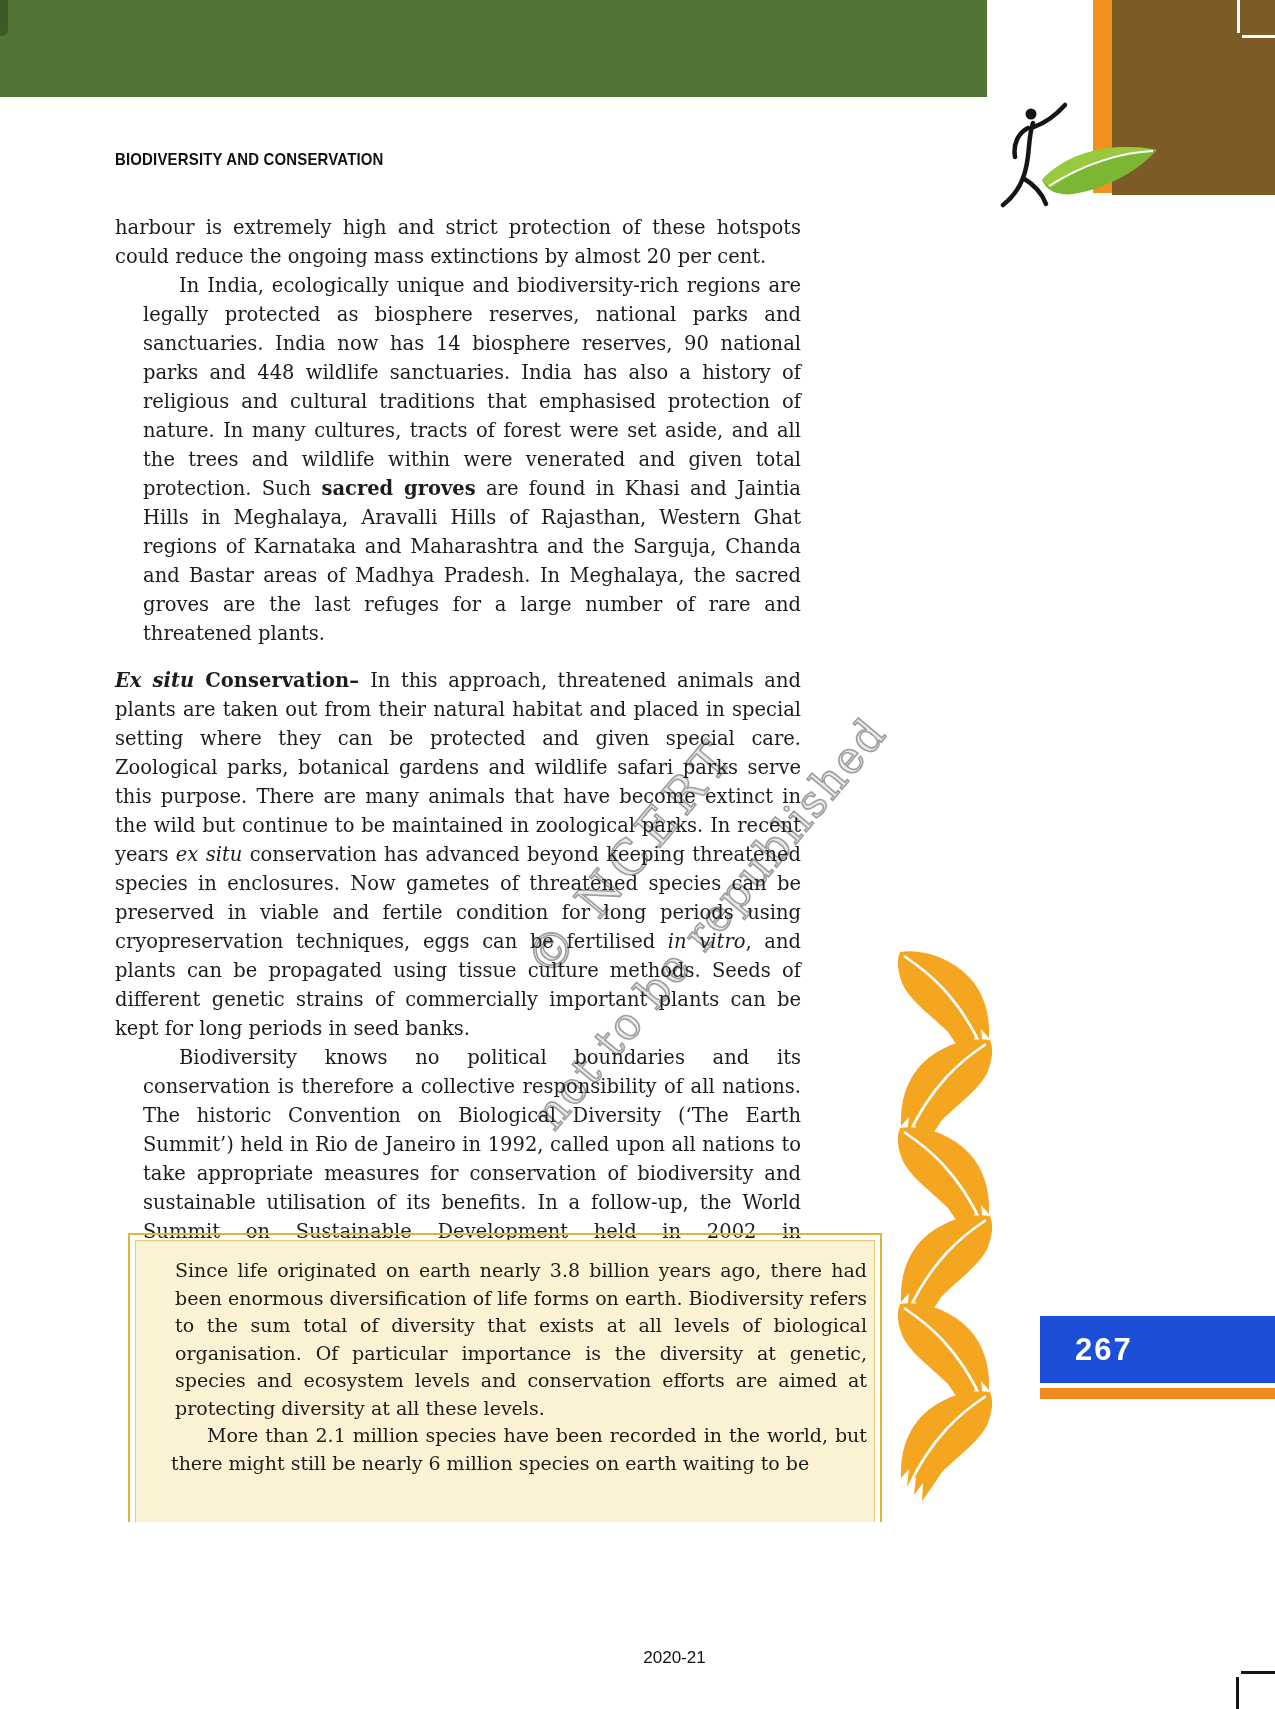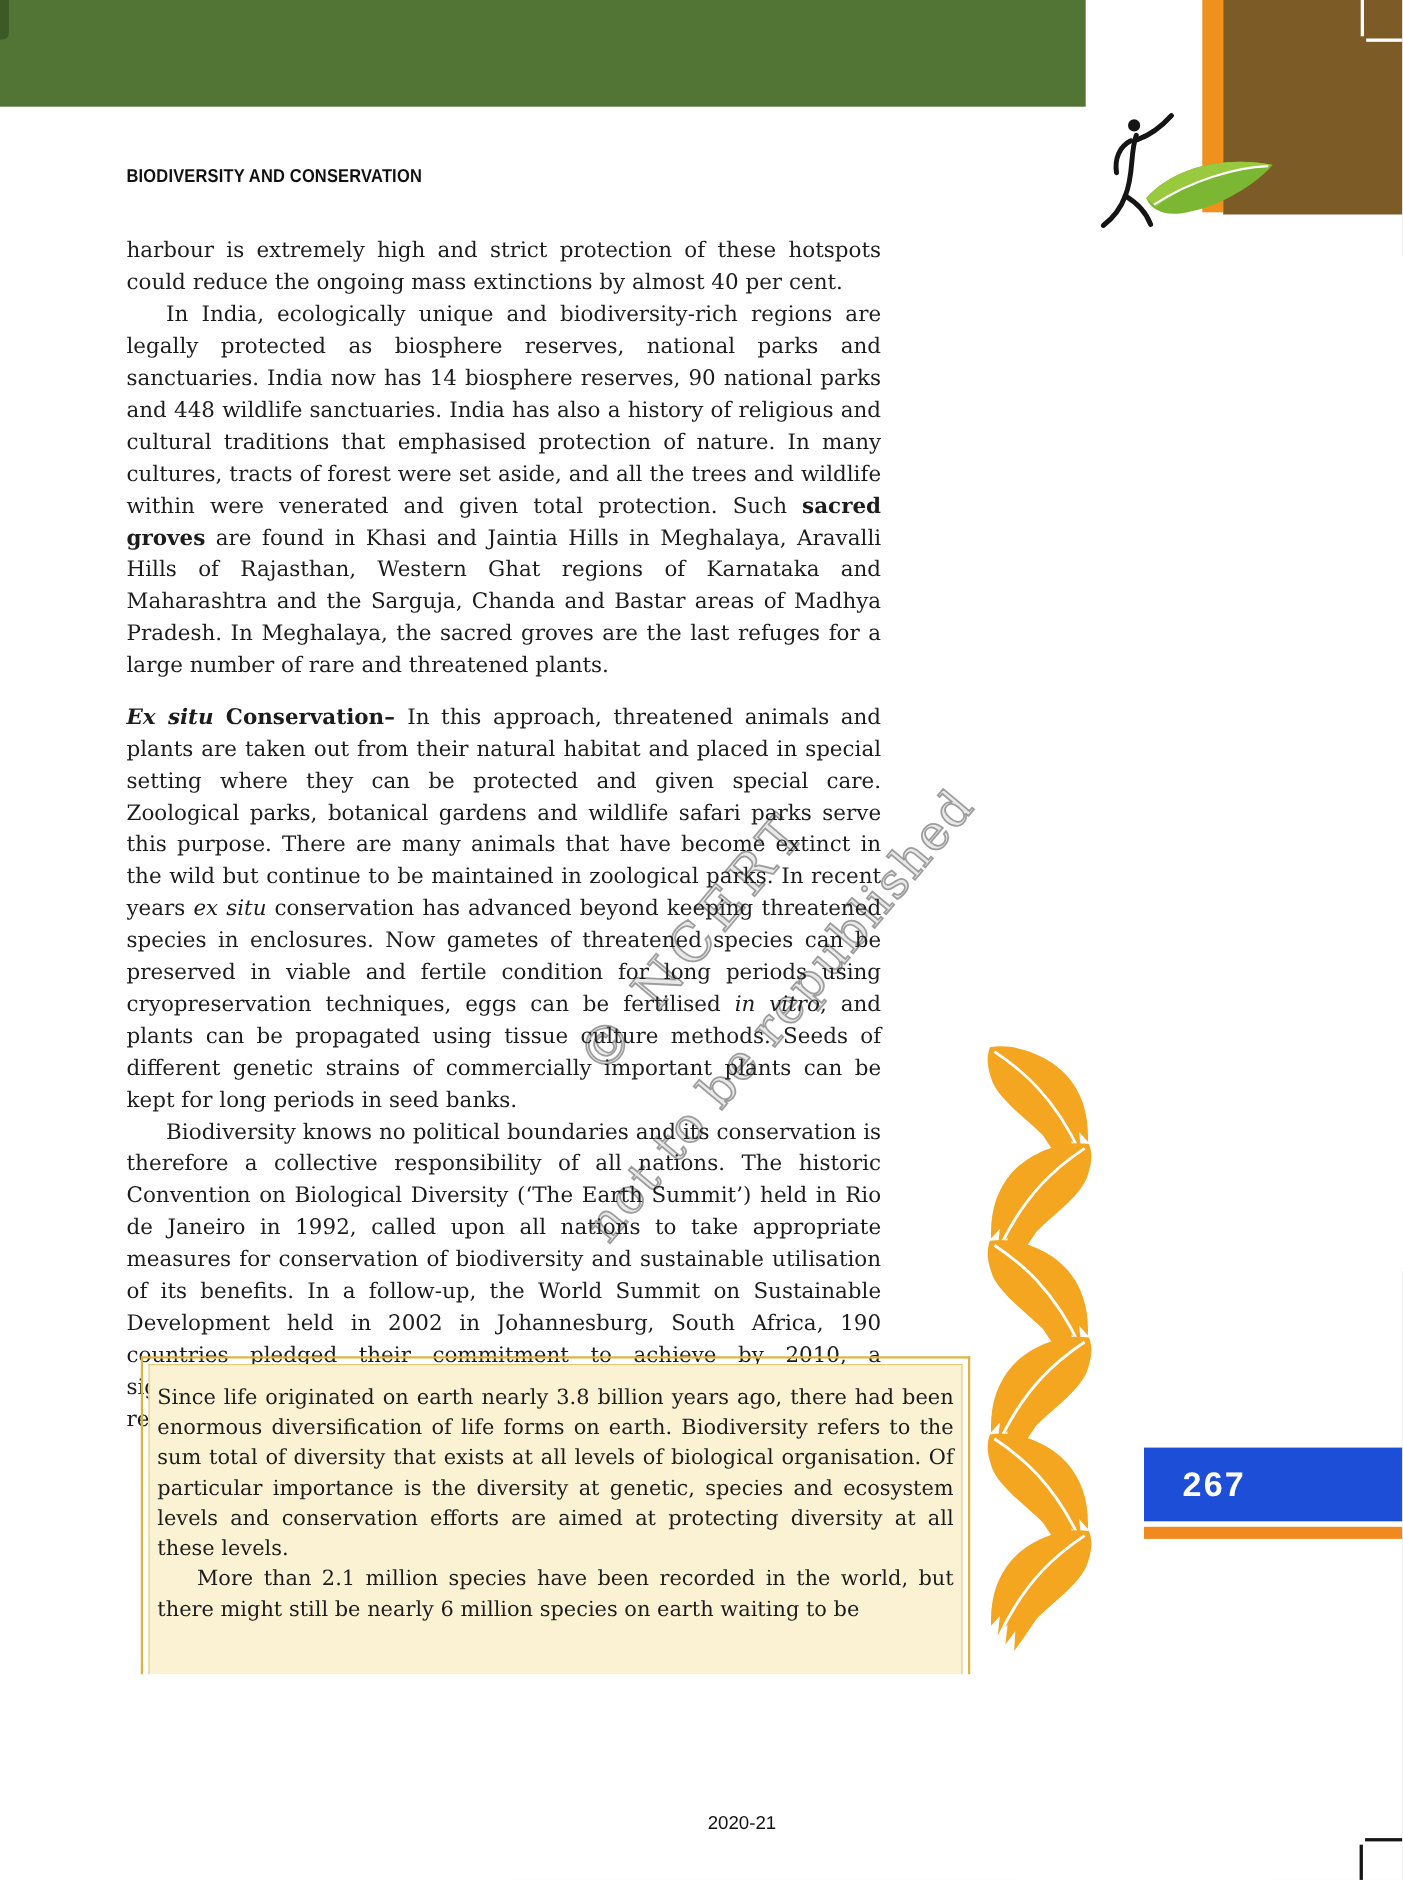--- a/index.html
+++ b/index.html
@@ -23,37 +23,37 @@
   .watermark{position:absolute;left:340px;top:740px;width:660px;height:300px;z-index:1;
     transform:rotate(-50deg);display:flex;flex-direction:column;justify-content:center;align-items:center;
     pointer-events:none;}
   .watermark .wline{font-family:"DejaVu Serif", serif;color:rgba(175,175,175,.28);
     -webkit-text-stroke:1.6px rgba(135,135,135,.8);line-height:104px;white-space:nowrap;}
   .watermark .w1{font-size:48px;letter-spacing:7px;}
   .watermark .w2{font-size:44px;letter-spacing:2px;}
   
   .body-col{position:absolute;left:115px;top:213px;width:686px;z-index:2;}
   .rich-par{margin:0;font-size:19.5px;line-height:29px;text-align:justify;}
-  .rich-par.indent{text-indent:36px;}
+  .rich-par.indent{text-indent:36px;margin-left:28px;}
   .rich-par.space-before{margin-top:18px;}
   .seg-normal{}
   .seg-bold{font-weight:bold;}
   .seg-italic{font-style:italic;}
   .seg-bold_italic{font-weight:bold;font-style:italic;}
   
   .garland{position:absolute;left:888px;top:948px;width:114px;height:572px;z-index:0;}
   
   .summary-box{position:absolute;left:128px;top:1233px;width:754px;height:289px;box-sizing:border-box;
     border:2px solid #DFB43C;border-bottom:none;z-index:2;}
   .summary-inner{position:absolute;left:5px;right:5px;top:5px;bottom:0;
     border:1px solid #E5C878;border-bottom:none;background:#FBF2D4;overflow:hidden;}
   .summary-content{padding:0 7px 0 7px;}
   .summary-title{margin:10px 0 0 0;text-align:center;font-size:25px;font-weight:bold;letter-spacing:1px;color:#151515;}
   .summary-content .rich-par{font-size:19px;line-height:27.5px;}
-  .summary-content .rich-par.first{margin-top:16px;}
+  .summary-content .rich-par.first{margin-top:16px;margin-left:32px;}
   
   .page-badge{position:absolute;left:1040px;top:1316px;width:235px;height:67px;background:#1d4ed8;z-index:2;}
   .page-badge .num{font-family:"Liberation Sans", sans-serif;font-weight:700;font-size:31px;color:#ffffff;
     letter-spacing:2px;line-height:67px;padding-left:35px;}
   .badge-bar{position:absolute;left:1040px;top:1388px;width:235px;height:11px;background:#F18A1E;}
   .footer{position:absolute;left:0;top:1648px;width:1275px;text-align:center;
     font-family:"Liberation Sans", sans-serif;font-size:17px;color:#111;padding-left:37px;}
 </style>
 </head>
 <body>
@@ -83,21 +83,21 @@
   </svg>
 
   <div class="running-head">BIODIVERSITY AND CONSERVATION</div>
 
   <div class="watermark">
     <div class="wline w1">© NCERT</div>
     <div class="wline w2">not to be republished</div>
   </div>
 
   <div class="body-col" id="body-col">
-      <p class="rich-par"><span class="seg-normal">harbour is extremely high and strict protection of these hotspots could reduce the ongoing mass extinctions by almost 40 per cent.</span></p>
+      <p class="rich-par"><span class="seg-normal">harbour is extremely high and strict protection of these hotspots could reduce the ongoing mass extinctions by almost 20 per cent.</span></p>
       <p class="rich-par indent"><span class="seg-normal">In India, ecologically unique and biodiversity-rich regions are legally protected as biosphere reserves, national parks and sanctuaries.  India now has 14 biosphere reserves, 90 national parks and 448 wildlife sanctuaries.  India has also a history of religious and cultural traditions that emphasised protection of nature.  In many cultures, tracts of forest were set aside, and all the trees and wildlife within were venerated and given total protection.  Such </span><span class="seg-bold">sacred groves</span><span class="seg-normal"> are found in Khasi and Jaintia Hills in Meghalaya, Aravalli Hills of Rajasthan, Western Ghat regions of Karnataka and Maharashtra and the Sarguja, Chanda and Bastar areas of Madhya Pradesh. In Meghalaya, the sacred groves are the last refuges for a large number of rare and threatened plants.</span></p>
       <p class="rich-par space-before"><span class="seg-bold_italic">Ex situ </span><span class="seg-bold">Conservation– </span><span class="seg-normal">In this approach, threatened animals and plants are taken out from their natural habitat and placed in special setting where they can be protected and given special care.  Zoological parks, botanical gardens and wildlife safari parks serve this purpose. There are many animals that have become extinct in the wild but continue to be maintained in zoological parks.  In recent years </span><span class="seg-italic">ex situ </span><span class="seg-normal">conservation has advanced beyond keeping threatened species in enclosures.  Now gametes of threatened species can be preserved in viable and fertile condition for long periods using cryopreservation techniques, eggs can be fertilised </span><span class="seg-italic">in vitro</span><span class="seg-normal">, and plants can be propagated using tissue culture methods.  Seeds of different genetic strains of commercially important plants can be kept for long periods in seed banks.</span></p>
       <p class="rich-par indent"><span class="seg-normal">Biodiversity knows no political boundaries and its conservation is therefore a collective responsibility of all nations.  The historic Convention on Biological Diversity (‘The Earth Summit’) held in Rio de Janeiro in 1992, called upon all nations to take appropriate measures for conservation of biodiversity and sustainable utilisation of its benefits.  In a follow-up, the World Summit on Sustainable Development held in 2002 in Johannesburg, South Africa, 190 countries pledged their commitment to achieve by 2010, a significant reduction in the current rate of biodiversity loss at global, regional and local levels.</span></p>
     </div>
 
   <svg class="garland" viewBox="0 0 114 572">
     <defs>
       <g id="gleaf">
         <path d="M8 4 C32 0 62 12 78 30 C92 46 98 66 97 90 L89 81 L91 99 L82 89 L84 107 L75 95 L76 113 L66 99 L56 84 C40 68 14 50 9 32 C5 20 5 12 8 4 Z" fill="#F5A621"></path>
         <path d="M12 8 C36 24 66 48 90 100" stroke="#ffffff" stroke-width="2.6" fill="none"></path>

